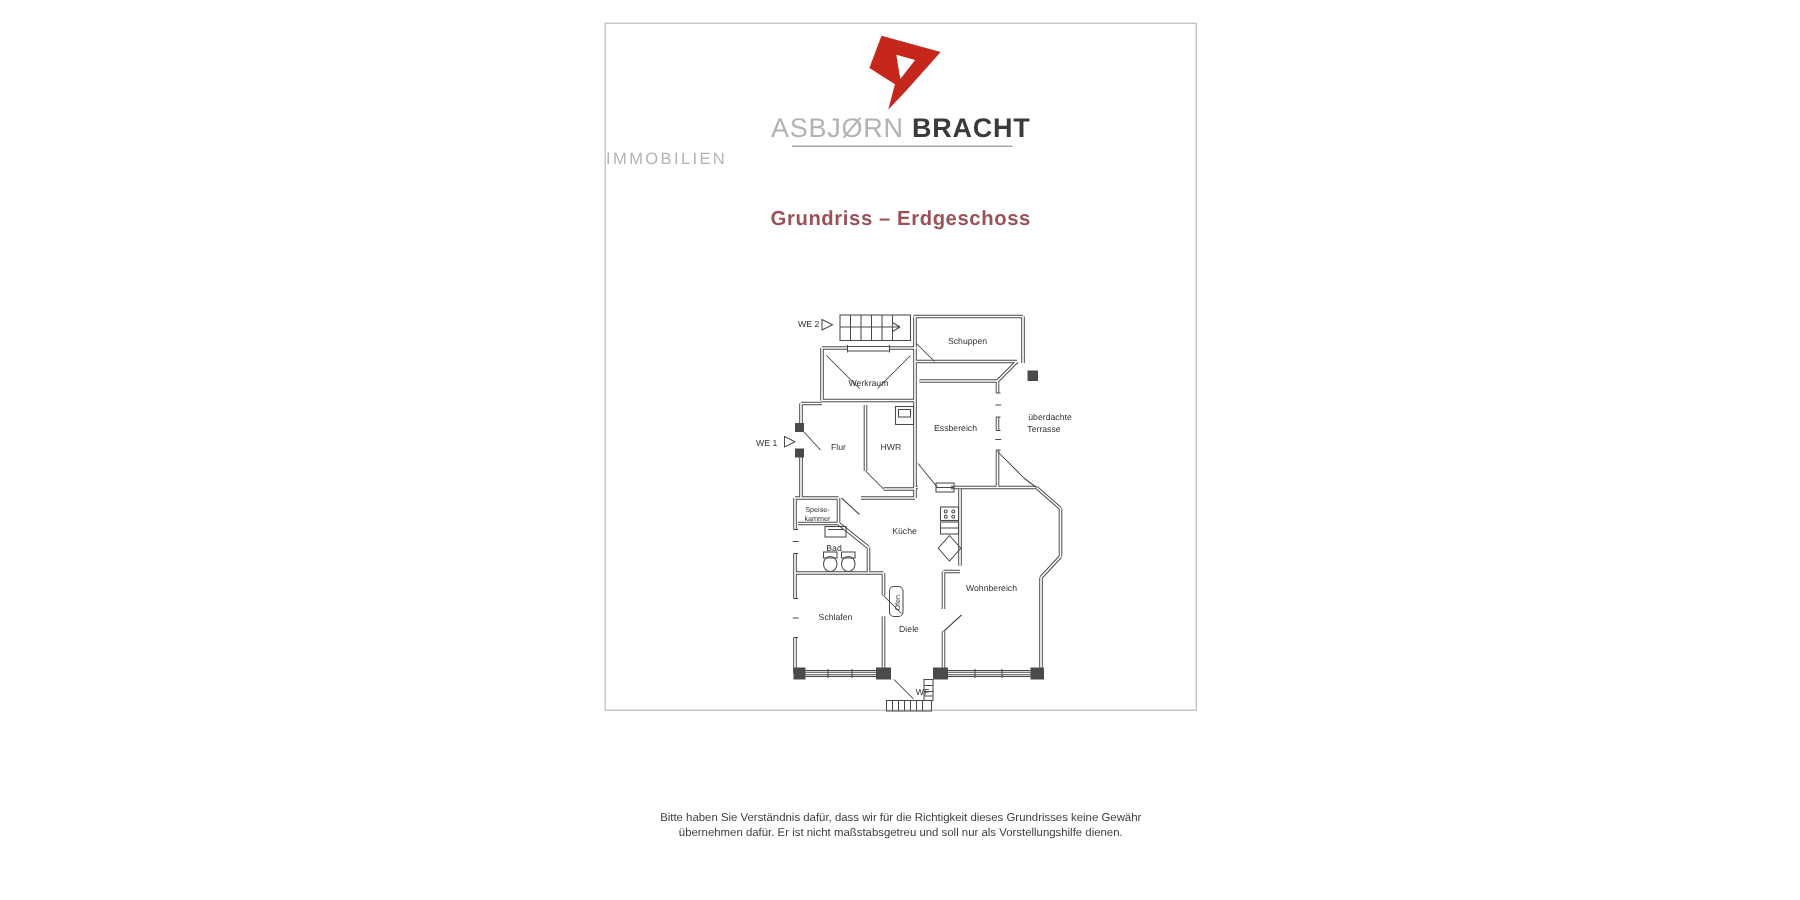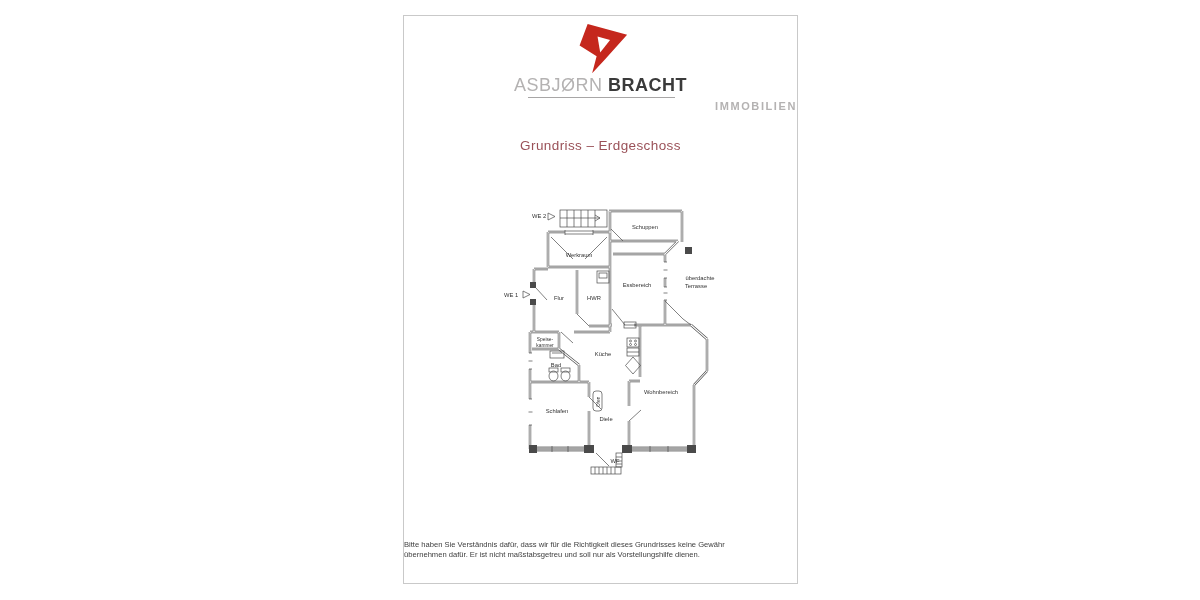--- a/index.html
+++ b/index.html
@@ -1,31 +1,31 @@
 <!DOCTYPE html>
 <html><head>
 <meta charset="utf-8">
 <style>
   html,body{margin:0;padding:0;background:#ffffff;width:1200px;height:600px;overflow:hidden;
     font-family:"Liberation Sans", sans-serif;}
-  .page{position:absolute;left:403px;top:15px;width:395px;height:569px;
+  .page{position:absolute;left:403px;top:15px;width:395px;height:459px;
     background:#fff;border:1px solid #c9c9c9;box-sizing:border-box;}
   .logo{position:absolute;left:0;top:0;width:100%;text-align:center;}
   .logo-mark{position:absolute;left:171px;top:7px;width:54px;height:52px;}
   .brand-line{position:absolute;top:59px;width:100%;text-align:center;
     font-size:18px;letter-spacing:0.5px;white-space:nowrap;}
   .brand-first{color:#b4b2b2;font-weight:500;}
   .brand-second{color:#3a3a3a;font-weight:600;}
   .brand-rule{position:absolute;left:124px;top:81px;width:147px;height:1px;background:#a8a6a6;}
-  .brand-sub{position:absolute;top:84px;width:100%;text-align:right;
-    font-size:11px;letter-spacing:1.6px;color:#b4b2b2;font-weight:700;}
+  .brand-sub{position:absolute;top:84px;width:100%;text-align:left;
+    font-size:11px;letter-spacing:1.6px;color:#b4b2b2;font-weight:400;}
   .doc-title{position:absolute;top:122px;width:100%;text-align:center;
-    font-size:13.5px;letter-spacing:0.4px;color:#9a5158;font-weight:400;}
+    font-size:13.5px;letter-spacing:0.4px;color:#9a5158;font-weight:700;}
   .plan{position:absolute;left:95px;top:183px;width:234px;height:292px;}
-  .disclaimer{position:absolute;top:524px;width:100%;text-align:left;
+  .disclaimer{position:absolute;top:524px;width:100%;text-align:center;
     font-size:7.6px;line-height:10px;color:#3d3d3d;}
   svg text{font-family:"Liberation Sans", sans-serif;fill:#333;}
   .walls{stroke:#4a4a4a;stroke-width:2.4;fill:none;}
   .walls-inner{stroke:#ffffff;stroke-width:1.1;fill:none;}
   .thin{stroke:#4a4a4a;stroke-width:0.7;fill:none;}
   .pillar{fill:#4a4a4a;stroke:none;}
   .lbl{font-size:5.8px;}
   .lbl-sm{font-size:4.8px;}
 </style>
 </head>

